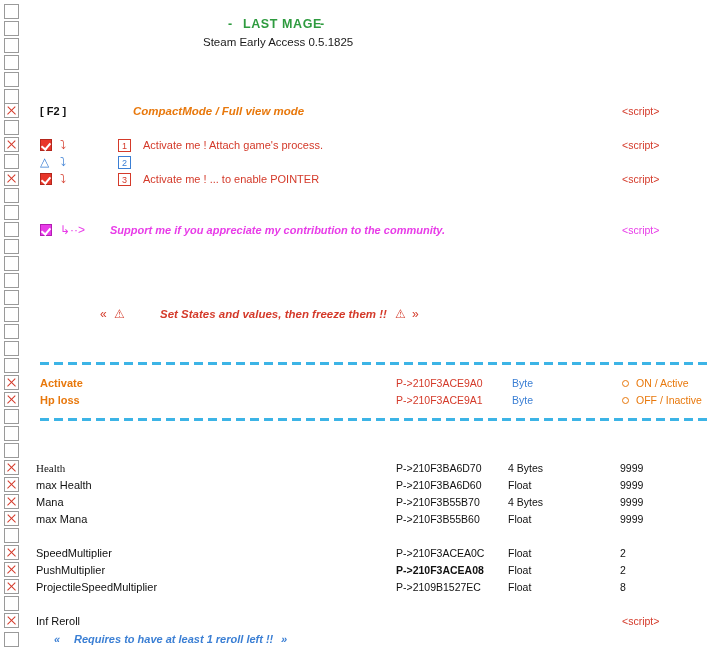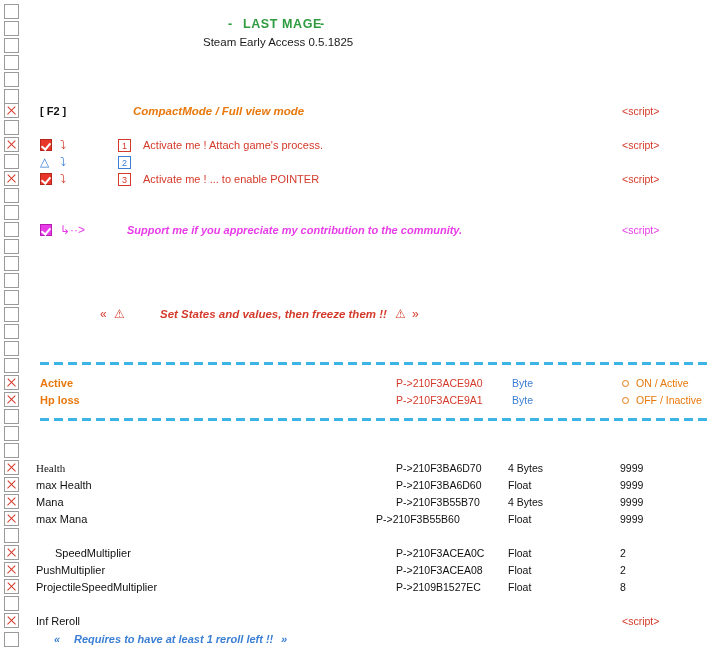--- a/index.html
+++ b/index.html
@@ -266,36 +266,36 @@
     <span class="num-box red" style="left:118px;">3</span>
     <span class="cell txt-red" style="left:143px;">Activate me ! ... to enable POINTER</span>
     <span class="cell script-tag" style="left:622px;">&lt;script&gt;</span>
   </div>
 
   <div class="row" style="top:222px;">
     <span class="cb magenta" style="left:40px;">
         <span class="cb-tick"></span>
       </span>
     <span class="hook magenta" style="left:60px;">↳··&gt;</span>
-    <span class="cell txt-magenta" style="left:127px;text-align:center;">Support me if you appreciate my contribution to the community.</span>
+    <span class="cell txt-magenta" style="left:110px;text-align:center;">Support me if you appreciate my contribution to the community.</span>
     <span class="cell script-magenta" style="left:622px;">&lt;script&gt;</span>
   </div>
 
   <div class="row" style="top:306px;">
     <span class="cell banner-deco" style="left:100px;">«</span>
     <span class="cell banner-tri" style="left:114px;">⚠</span>
     <span class="cell banner-text" style="left:160px;">Set States and values, then freeze them !!</span>
     <span class="cell banner-tri" style="left:395px;">⚠</span>
     <span class="cell banner-deco" style="left:412px;">»</span>
   </div>
 
   <div class="sep" style="top:362px;"></div>
 
   <div class="row" style="top:375px;">
-    <span class="cell entry-name bold-orange" style="left:40px;">Active</span>
+    <span class="cell entry-name bold-orange" style="left:40px;">Activate</span>
     <span class="cell ptr" style="left:396px;">P-&gt;210F3ACE9A0</span>
     <span class="cell type" style="left:512px;">Byte</span>
     <span class="radio" style="left:622px;"></span>
     <span class="cell state-on" style="left:636px;">ON / Active</span>
   </div>
   <div class="row" style="top:392px;">
     <span class="cell entry-name bold-orange" style="left:40px;">Hp loss</span>
     <span class="cell ptr" style="left:396px;">P-&gt;210F3ACE9A1</span>
     <span class="cell type" style="left:512px;">Byte</span>
     <span class="radio" style="left:622px;"></span>
@@ -317,34 +317,34 @@
     <span class="cell val" style="left:620px;">9999</span>
   </div>
   <div class="row" style="top:494px;">
     <span class="cell entry-name" style="left:36px;">Mana</span>
     <span class="cell ptr plain" style="left:396px;">P-&gt;210F3B55B70</span>
     <span class="cell type plain" style="left:508px;">4 Bytes</span>
     <span class="cell val" style="left:620px;">9999</span>
   </div>
   <div class="row" style="top:511px;">
     <span class="cell entry-name" style="left:36px;">max Mana</span>
-    <span class="cell ptr plain" style="left:376px;">P-&gt;210F3B55B60</span>
+    <span class="cell ptr plain" style="left:396px;">P-&gt;210F3B55B60</span>
     <span class="cell type plain" style="left:508px;">Float</span>
     <span class="cell val" style="left:620px;">9999</span>
   </div>
 
   <div class="row" style="top:545px;">
-    <span class="cell entry-name" style="left:36px;margin-left:19px;">SpeedMultiplier</span>
+    <span class="cell entry-name" style="left:36px;">SpeedMultiplier</span>
     <span class="cell ptr plain" style="left:396px;">P-&gt;210F3ACEA0C</span>
     <span class="cell type plain" style="left:508px;">Float</span>
     <span class="cell val" style="left:620px;">2</span>
   </div>
   <div class="row" style="top:562px;">
     <span class="cell entry-name" style="left:36px;">PushMultiplier</span>
-    <span class="cell ptr plain" style="left:396px;">P-&gt;210F3ACEA08</span>
+    <span class="cell ptr plain" style="left:396px;font-weight:bold;">P-&gt;210F3ACEA08</span>
     <span class="cell type plain" style="left:508px;">Float</span>
     <span class="cell val" style="left:620px;">2</span>
   </div>
   <div class="row" style="top:579px;">
     <span class="cell entry-name" style="left:36px;">ProjectileSpeedMultiplier</span>
     <span class="cell ptr plain" style="left:396px;text-align:center;">P-&gt;2109B1527EC</span>
     <span class="cell type plain" style="left:508px;">Float</span>
     <span class="cell val" style="left:620px;">8</span>
   </div>
 

